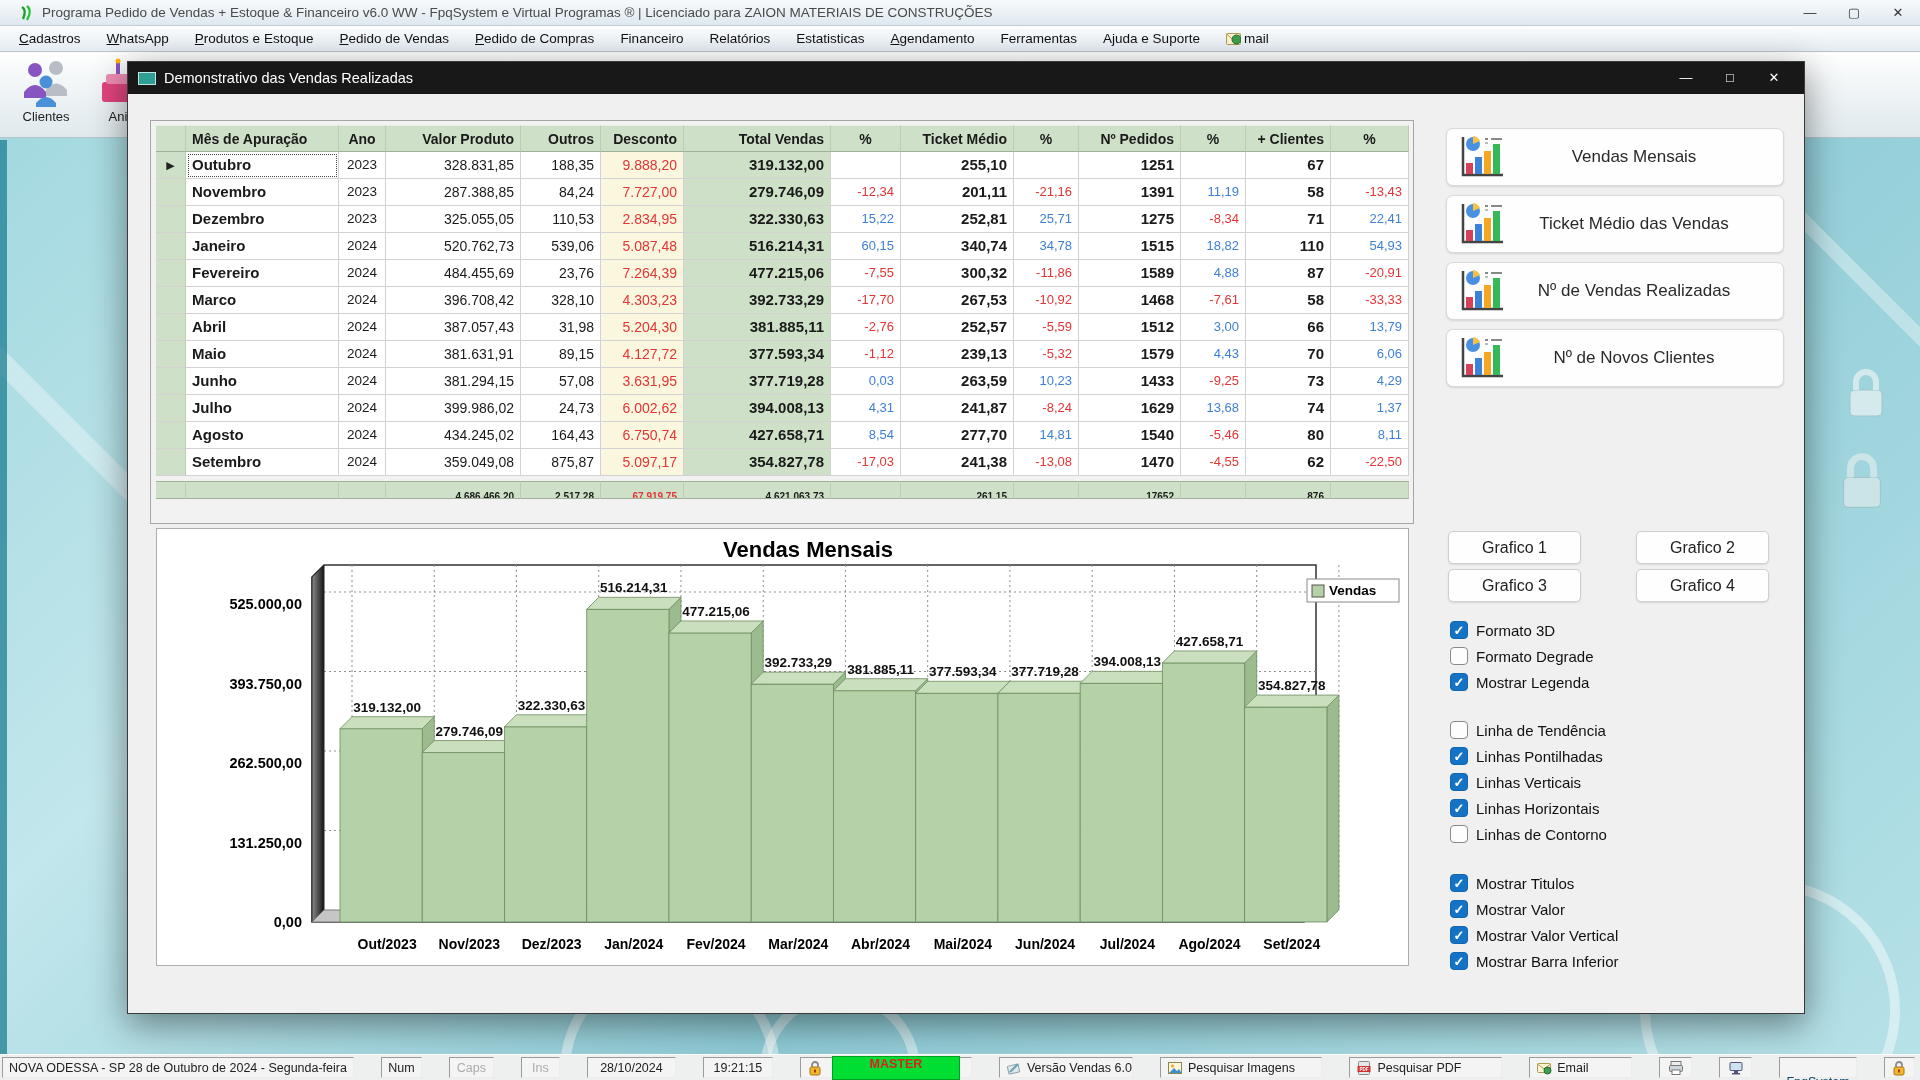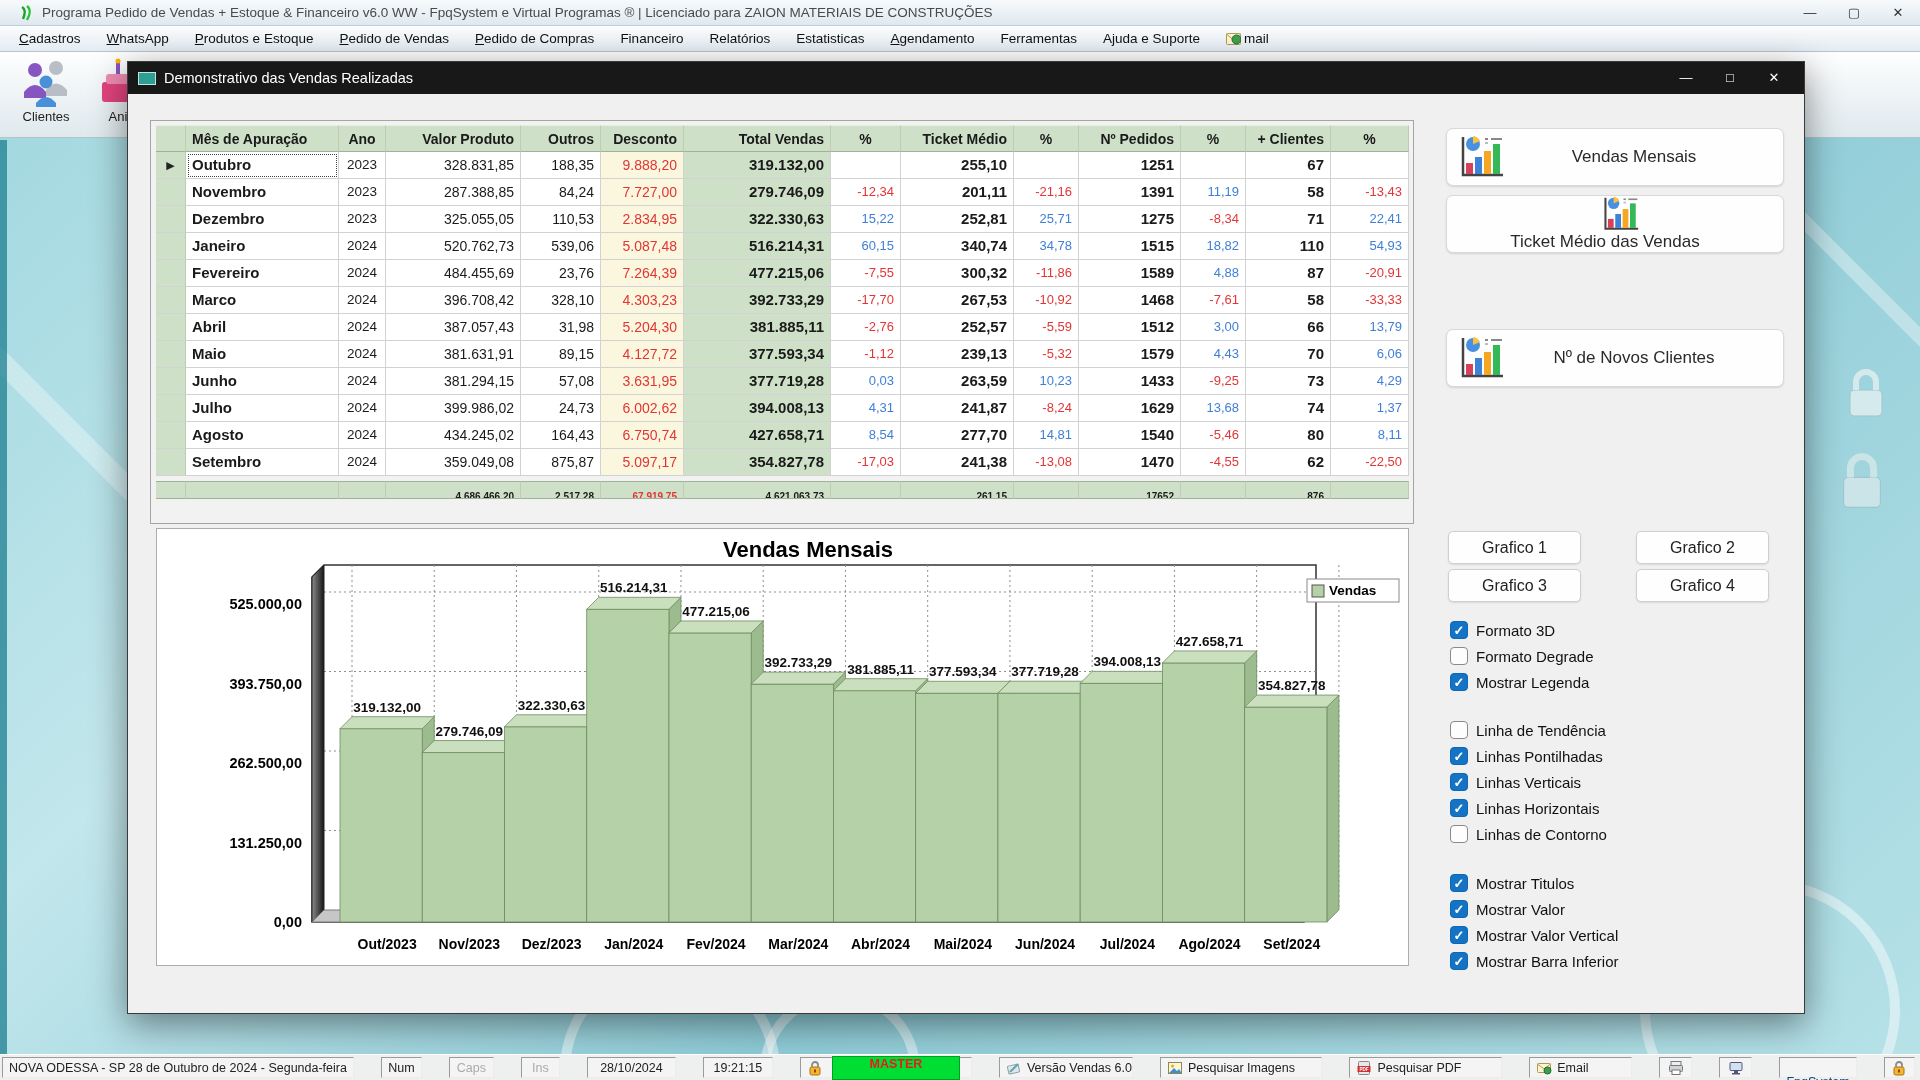--- a/index.html
+++ b/index.html
@@ -532,34 +532,49 @@
             <rect x="25" y="16" width="7" height="23" fill="#f5a623"></rect>
             <rect x="34" y="9" width="7" height="30" fill="#35b858"></rect>
             <circle cx="14" cy="9" r="7" fill="#4a90e2"></circle>
             <path d="M14 9 L14 1 A8 8 0 0 1 21 6 Z" fill="#f6c344"></path>
             <line x1="26" y1="4" x2="29" y2="4" stroke="#888" stroke-width="2"></line>
             <line x1="32" y1="4" x2="43" y2="4" stroke="#888" stroke-width="2"></line>
             <line x1="26" y1="8" x2="29" y2="8" stroke="#bbb" stroke-width="2"></line>
           </svg>
           <span class="bb-label">Vendas Mensais</span>
         </div>
-        <div class="big-btn" style="top: 101px; flex-direction: column;">
+        <div class="big-btn" style="top: 101px;">
           <svg width="46" height="44" viewBox="0 0 46 44">
             <path d="M4 2 V40 H44" stroke="#444" stroke-width="2.5" fill="none"></path>
             <rect x="7" y="28" width="7" height="11" fill="#d8405a"></rect>
             <rect x="16" y="22" width="7" height="17" fill="#3b82d8"></rect>
             <rect x="25" y="16" width="7" height="23" fill="#f5a623"></rect>
             <rect x="34" y="9" width="7" height="30" fill="#35b858"></rect>
             <circle cx="14" cy="9" r="7" fill="#4a90e2"></circle>
             <path d="M14 9 L14 1 A8 8 0 0 1 21 6 Z" fill="#f6c344"></path>
             <line x1="26" y1="4" x2="29" y2="4" stroke="#888" stroke-width="2"></line>
             <line x1="32" y1="4" x2="43" y2="4" stroke="#888" stroke-width="2"></line>
             <line x1="26" y1="8" x2="29" y2="8" stroke="#bbb" stroke-width="2"></line>
           </svg>
           <span class="bb-label">Ticket Médio das Vendas</span>
+        </div>
+        <div class="big-btn" style="top: 168px;">
+          <svg width="46" height="44" viewBox="0 0 46 44">
+            <path d="M4 2 V40 H44" stroke="#444" stroke-width="2.5" fill="none"></path>
+            <rect x="7" y="28" width="7" height="11" fill="#d8405a"></rect>
+            <rect x="16" y="22" width="7" height="17" fill="#3b82d8"></rect>
+            <rect x="25" y="16" width="7" height="23" fill="#f5a623"></rect>
+            <rect x="34" y="9" width="7" height="30" fill="#35b858"></rect>
+            <circle cx="14" cy="9" r="7" fill="#4a90e2"></circle>
+            <path d="M14 9 L14 1 A8 8 0 0 1 21 6 Z" fill="#f6c344"></path>
+            <line x1="26" y1="4" x2="29" y2="4" stroke="#888" stroke-width="2"></line>
+            <line x1="32" y1="4" x2="43" y2="4" stroke="#888" stroke-width="2"></line>
+            <line x1="26" y1="8" x2="29" y2="8" stroke="#bbb" stroke-width="2"></line>
+          </svg>
+          <span class="bb-label">Nº de Vendas Realizadas</span>
         </div>
         <div class="big-btn" style="top: 235px;">
           <svg width="46" height="44" viewBox="0 0 46 44">
             <path d="M4 2 V40 H44" stroke="#444" stroke-width="2.5" fill="none"></path>
             <rect x="7" y="28" width="7" height="11" fill="#d8405a"></rect>
             <rect x="16" y="22" width="7" height="17" fill="#3b82d8"></rect>
             <rect x="25" y="16" width="7" height="23" fill="#f5a623"></rect>
             <rect x="34" y="9" width="7" height="30" fill="#35b858"></rect>
             <circle cx="14" cy="9" r="7" fill="#4a90e2"></circle>
             <path d="M14 9 L14 1 A8 8 0 0 1 21 6 Z" fill="#f6c344"></path>

